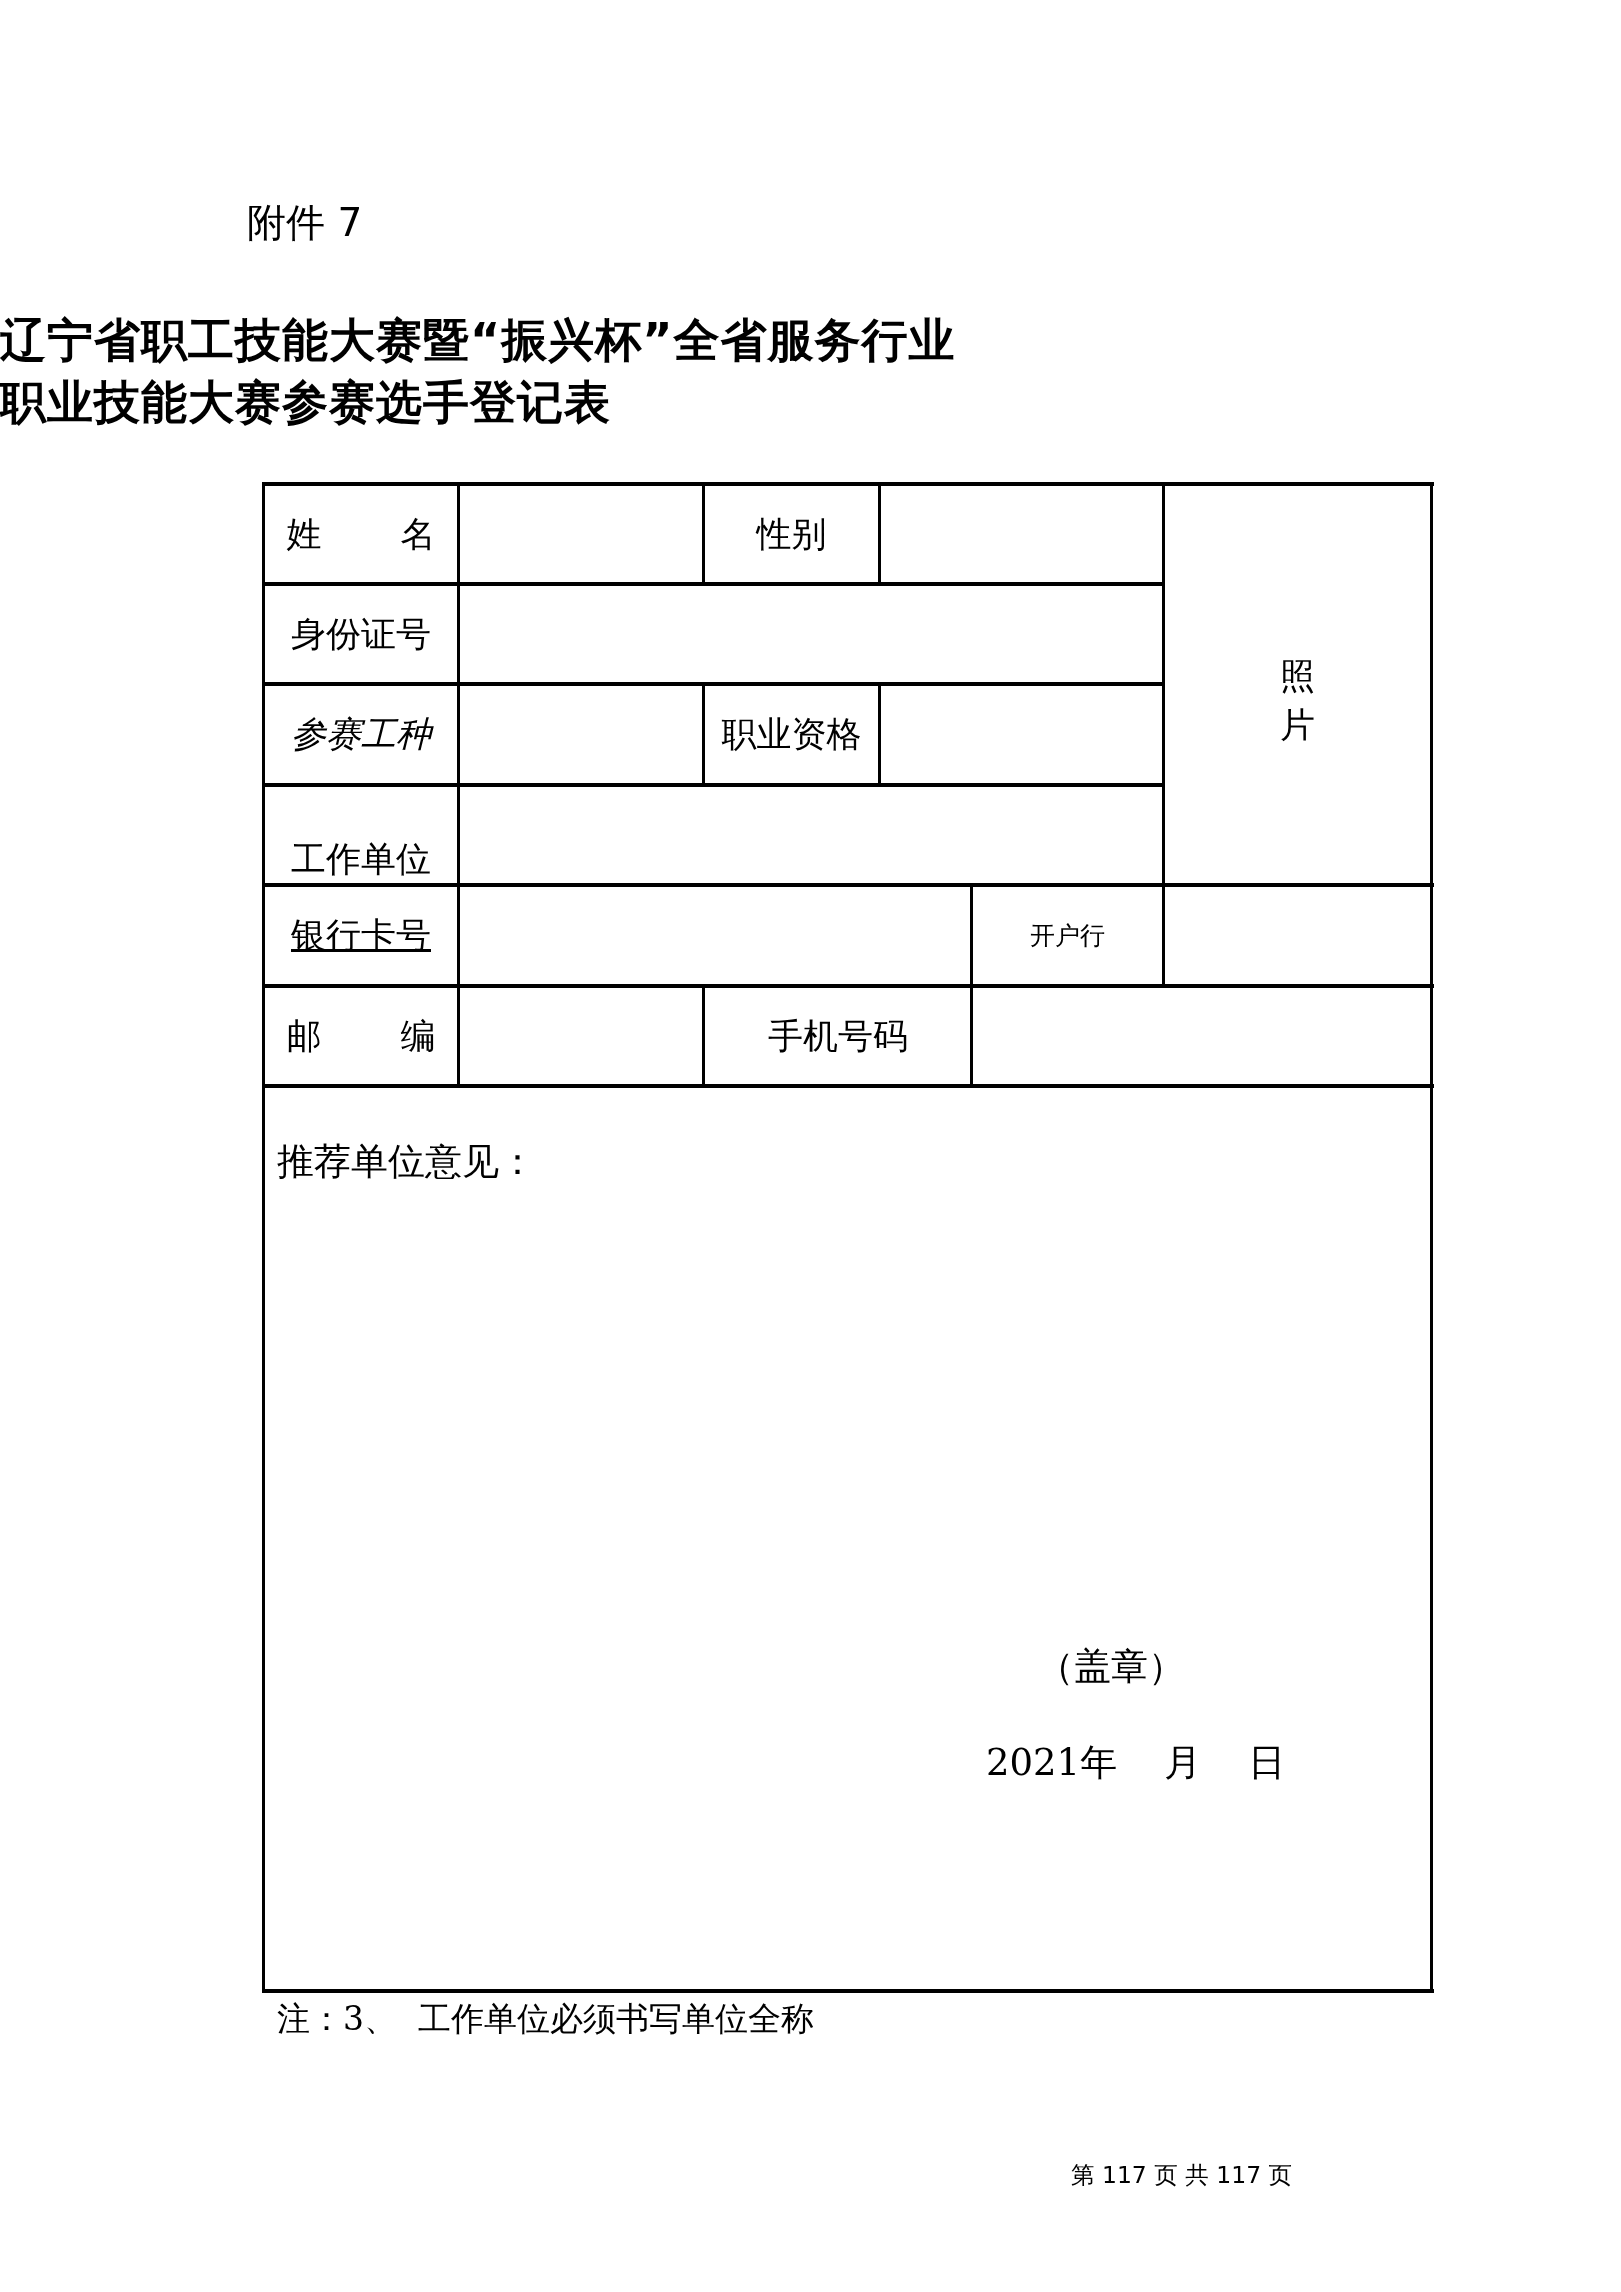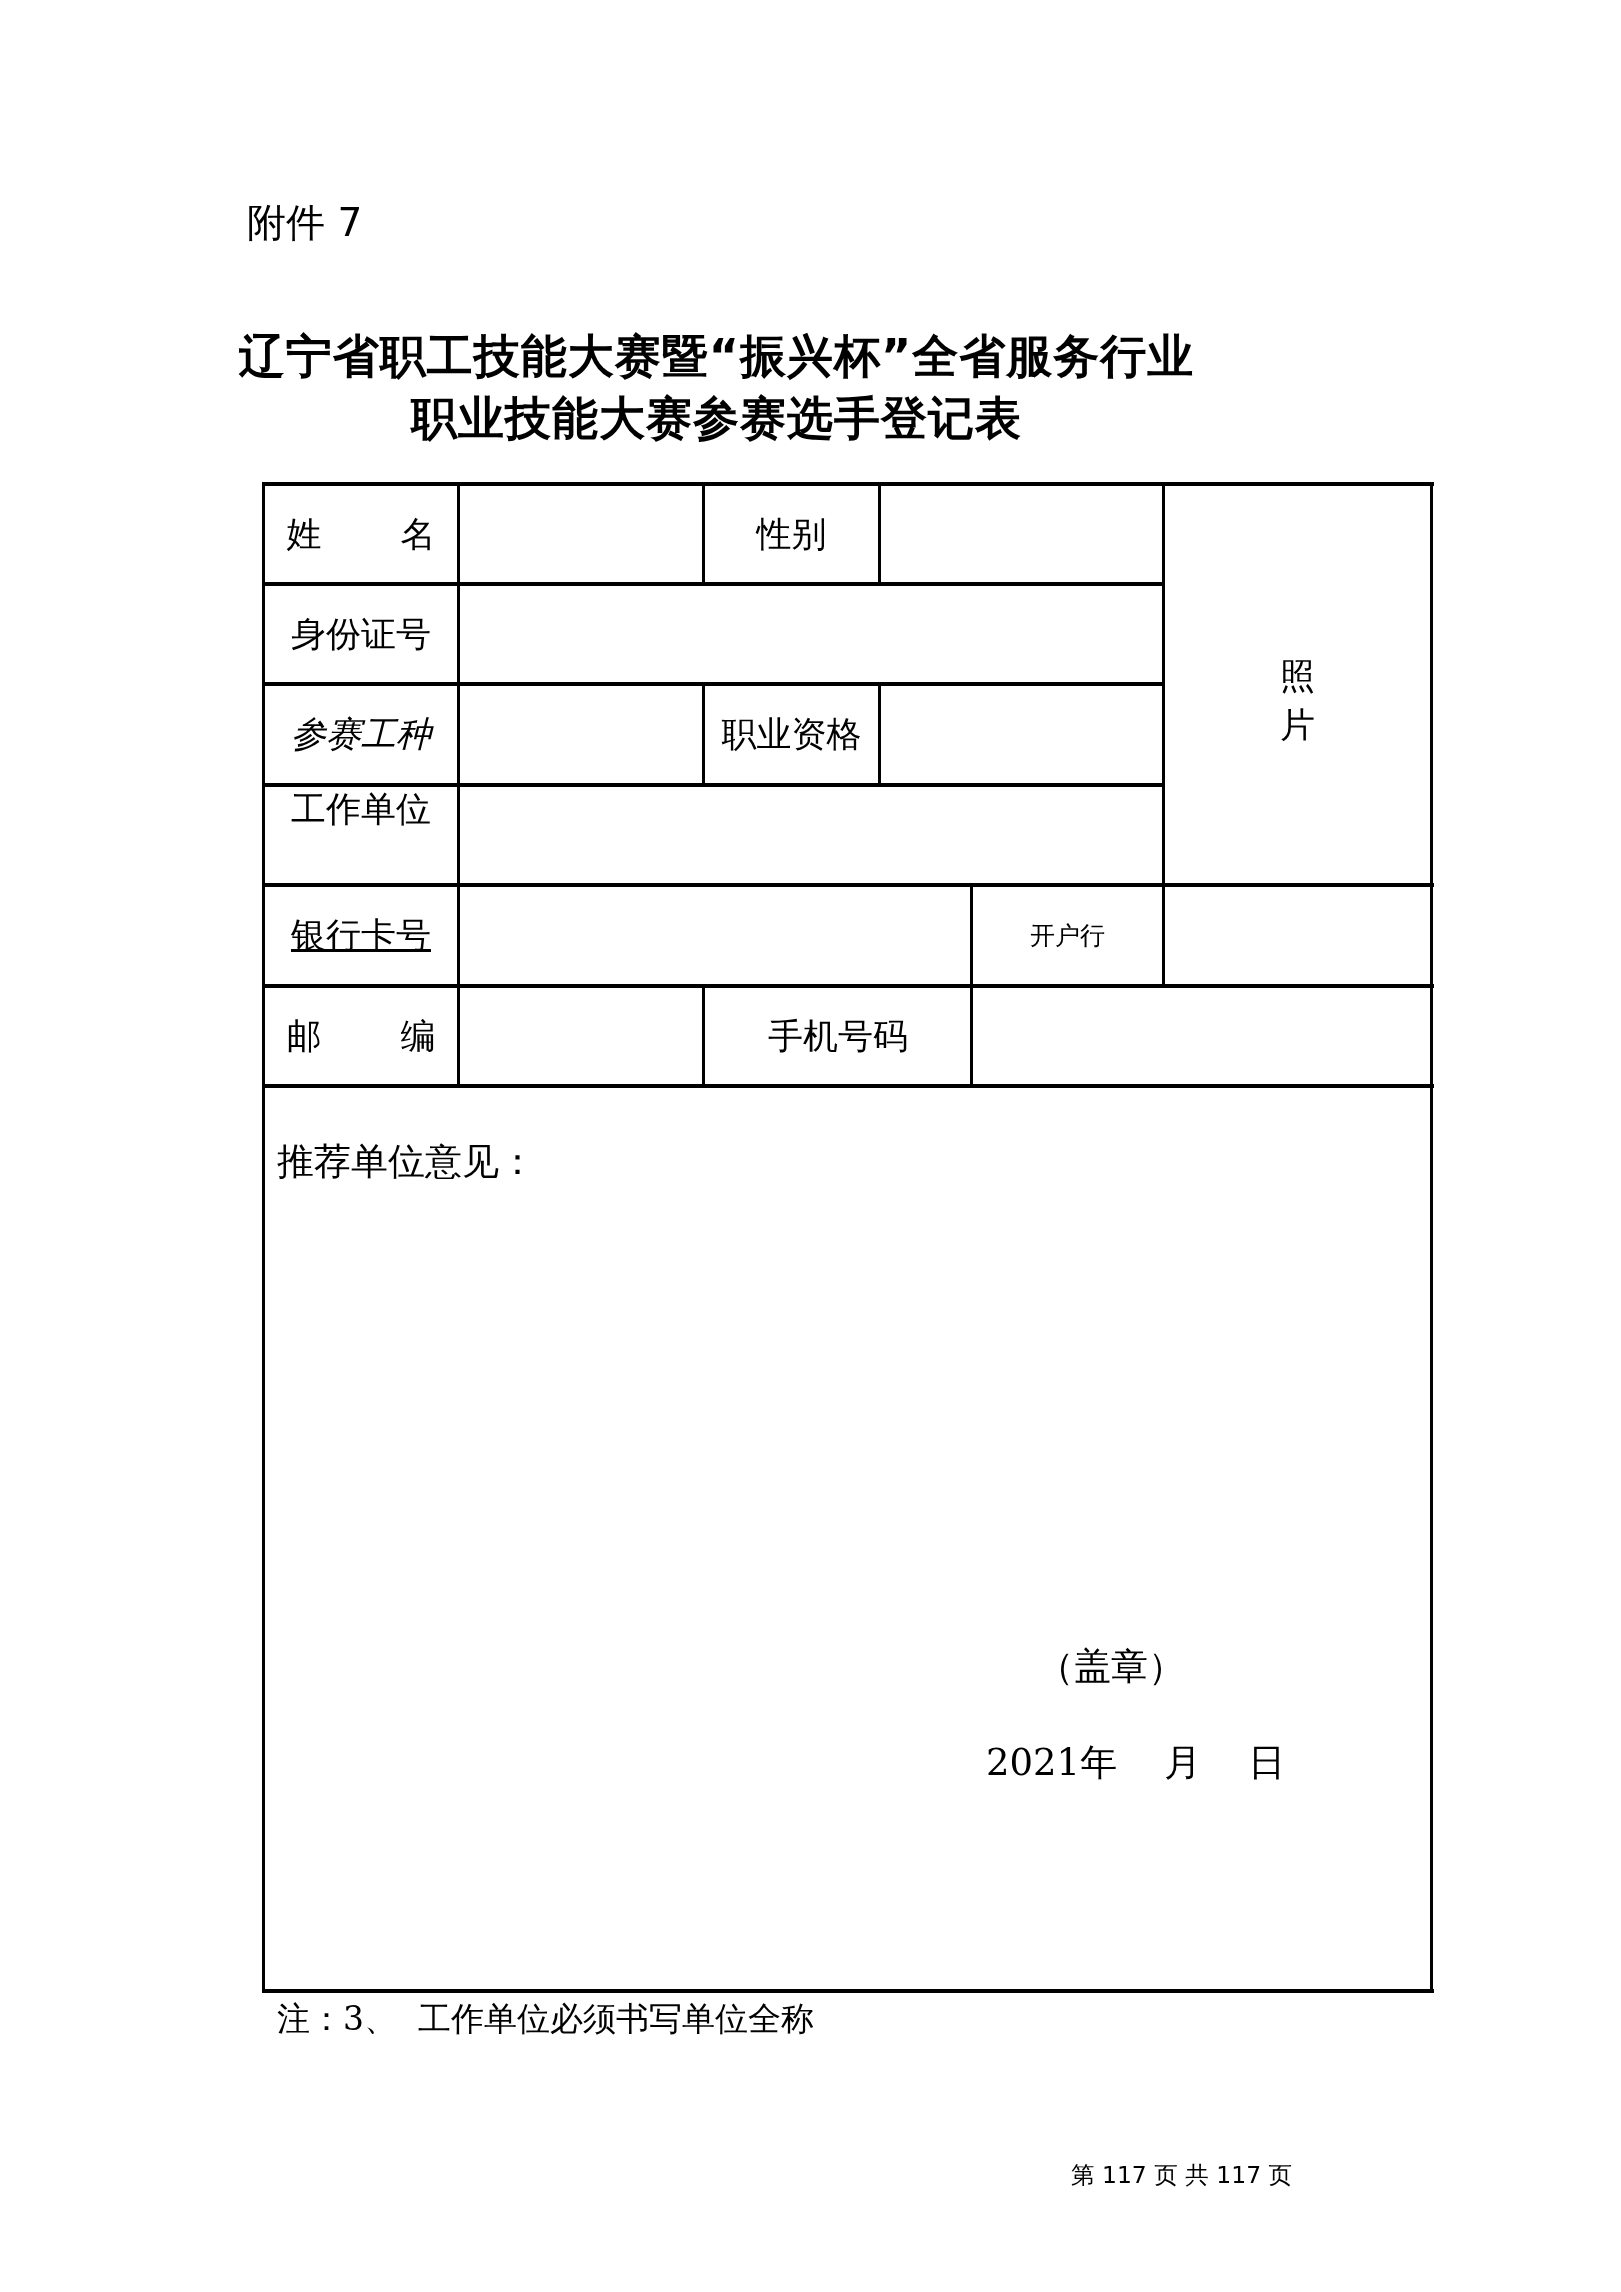--- a/index.html
+++ b/index.html
@@ -1,21 +1,21 @@
 <!DOCTYPE html>
 <html><head>
   <meta charset="utf-8">
   <style>
     html, body { margin: 0; padding: 0; background: #ffffff; }
     body { width: 1621px; height: 2293px; position: relative; overflow: hidden; color: #000; }
     .sans { font-family: "DejaVu Sans", "Liberation Sans", sans-serif; }
     .serif { font-family: "DejaVu Serif", "Liberation Serif", serif; }
     .abs { position: absolute; }
     #attachment { left: 247px; top: 196px; font-size: 39px; }
-    .title { left: 0; width: 1433px; text-align: center; font-size: 46px; font-weight: bold; letter-spacing: 1px; margin-top: 16px; }
+    .title { left: 0; width: 1433px; font-size: 46px; font-weight: bold; letter-spacing: 1px; }
     #title1 { top: 310px; }
     #title2 { top: 372px; }
     .line { position: absolute; background: #000; }
     .h { height: 3.9px; }
     .v { width: 2.9px; }
     .cell-label { position: absolute; font-size: 35px; display: flex; align-items: center; justify-content: center; }
     .spread { justify-content: space-between; padding: 0 21.6px; box-sizing: border-box; }
     .field { position: absolute; }
     .photo-text { position: absolute; font-size: 35px; text-align: center; width: 39px; line-height: 47px; }
     #opinion-label { left: 277px; top: 1137px; font-size: 37px; }
@@ -63,21 +63,21 @@
   <div class="field" style="left:881px; top:486px; width:281px; height:96px;"></div>
 
   <div class="cell-label sans" style="left:265px; top:586px; width:192px; height:96px;">身份证号</div>
   <div class="field" style="left:460px; top:586px; width:703px; height:96px;"></div>
 
   <div class="cell-label sans" style="left:265px; top:686px; width:192px; height:97px;font-style:italic;">参赛工种</div>
   <div class="field" style="left:460px; top:686px; width:242px; height:97px;"></div>
   <div class="cell-label sans" style="left:705px; top:686px; width:173px; height:97px;">职业资格</div>
   <div class="field" style="left:881px; top:686px; width:281px; height:97px;"></div>
 
-  <div class="cell-label sans" style="left:265px; top:761px; width:192px; height:96px;">工作单位</div>
+  <div class="cell-label sans" style="left:265px; top:811px; width:192px; height:96px;">工作单位</div>
   <div class="field" style="left:460px; top:787px; width:703px; height:96px;"></div>
 
   <div class="field" style="left:1165px; top:486px; width:265px; height:397px;">
     <div class="photo-text sans" style="left:113px; top:167px;">照</div>
     <div class="photo-text sans" style="left:113px; top:216px;">片</div>
   </div>
 
   <div class="cell-label sans" style="left:265px; top:887px; width:192px; height:97px;text-decoration:underline;">银行卡号</div>
   <div class="field" style="left:460px; top:887px; width:511px; height:97px;"></div>
   <div class="cell-label sans" style="left:973px; top:887px; width:189px; height:97px; font-size:25px;">开户行</div>

